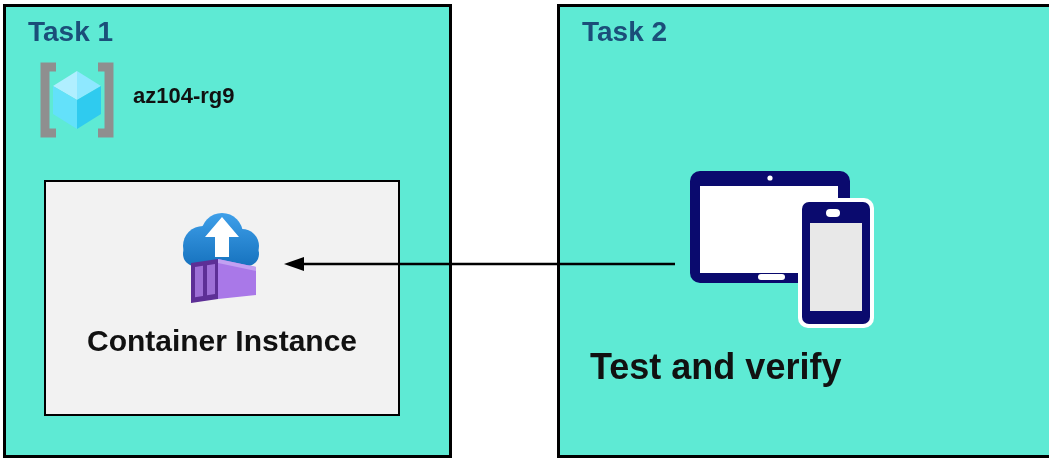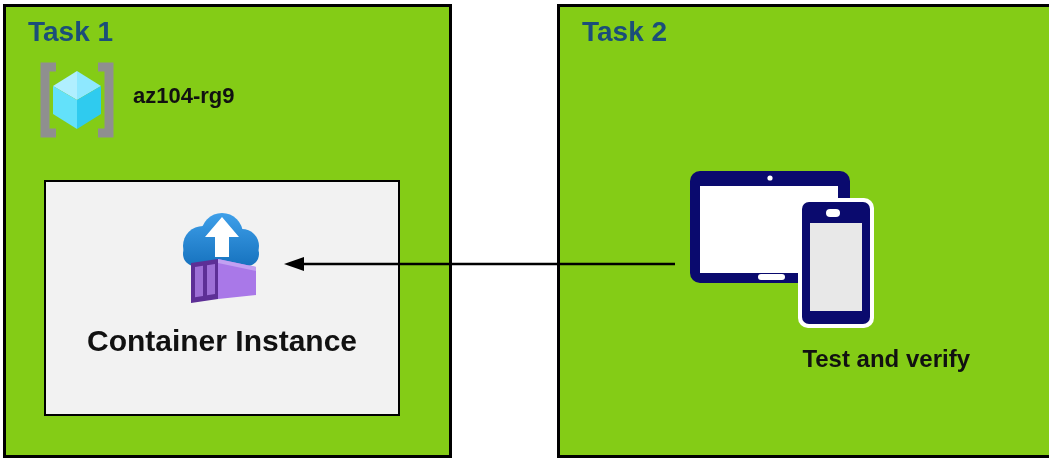--- a/index.html
+++ b/index.html
@@ -1,37 +1,37 @@
 <!DOCTYPE html>
 <html><head>
 <meta charset="utf-8">
 <style>
   html,body{margin:0;padding:0;}
   body{
     width:1049px;height:465px;position:relative;background:#ffffff;
     font-family:"Liberation Sans",sans-serif;font-weight:bold;overflow:hidden;
   }
-  .panel{position:absolute;top:4px;height:454px;border:3px solid #000;background:#84cc16;box-sizing:border-box;}
+  .panel{position:absolute;top:4px;height:454px;border:3px solid #000;background:#5eead4;box-sizing:border-box;}
   #task1-panel{left:3px;width:449px;}
   #task2-panel{left:557px;width:528px;}
   .panel-title{position:absolute;left:22px;top:8px;margin:0;font-size:28px;line-height:1.2;color:#1b4e79;}
   
   .rg-icon{position:absolute;left:25px;top:52px;width:92px;height:82px;}
   .rg-name{position:absolute;left:127px;top:76px;font-size:22px;line-height:1.2;color:#111;}
   
   .inner-card{
     position:absolute;left:38px;top:173px;width:356px;height:236px;
     background:#f2f2f2;border:2px solid #000;box-sizing:border-box;
     display:flex;flex-direction:column;align-items:center;
   }
   .aci-icon{width:100px;height:100px;margin-top:22px;}
   .card-label{margin-top:20px;font-size:30px;line-height:1.1;color:#111;text-align:center;}
   
   .devices-icon{position:absolute;left:126px;top:159px;width:190px;height:165px;}
-  .verify-label{position:absolute;left:30px;top:338px;width:380px;text-align:right;font-size:24px;line-height:1.2;color:#111;}
+  .verify-label{position:absolute;left:30px;top:338px;width:380px;text-align:left;font-size:36px;line-height:1.2;color:#111;}
   
   .connector{position:absolute;left:0;top:0;width:1049px;height:465px;pointer-events:none;z-index:10;}
 </style>
 </head>
 <body>
 
 <div class="panel" id="task1-panel">
   <h2 class="panel-title">Task 1</h2>
 
   <svg class="rg-icon" viewBox="0 0 92 82">

